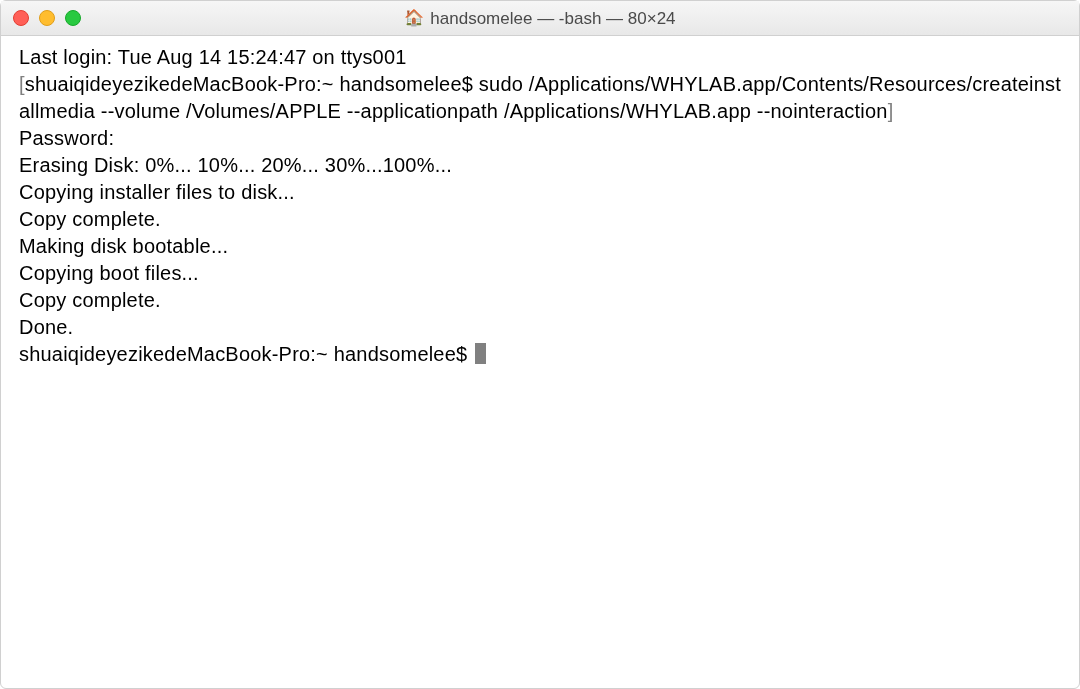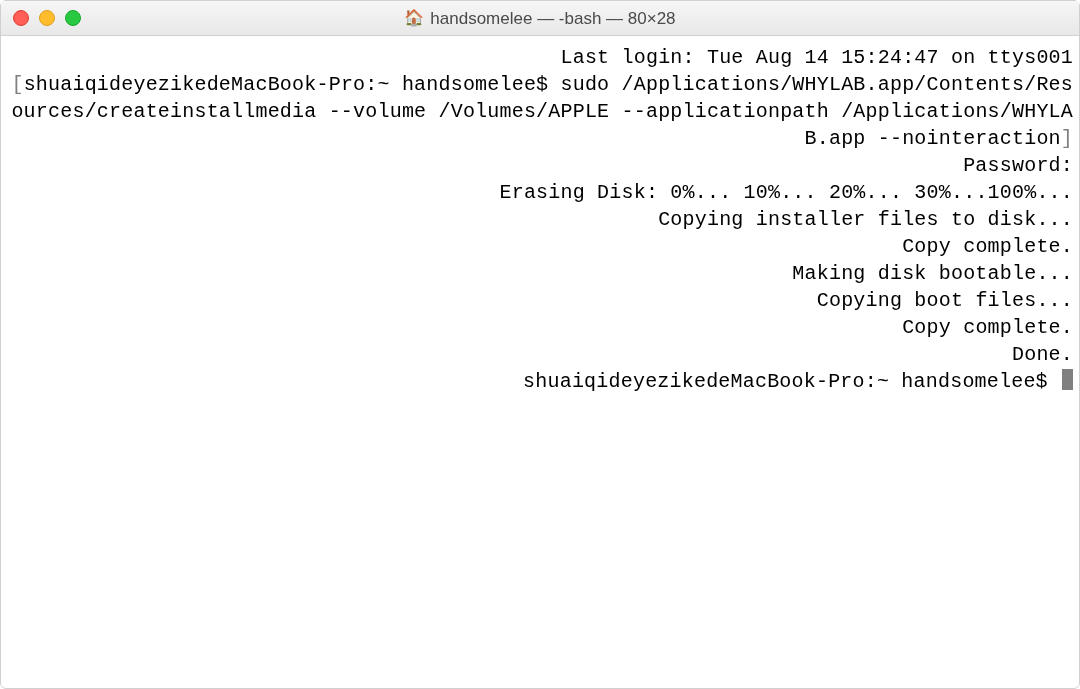--- a/index.html
+++ b/index.html
@@ -36,28 +36,27 @@
   .dot.green{background:#28c940;border:1px solid #17a92b;}
   .title-center{
     margin:0 auto;
     display:flex;align-items:center;gap:6px;
     font-family:-apple-system,"Helvetica Neue",Arial,sans-serif;
     font-size:17px;color:#4a4a4a;
   }
   .title-center .home-ico{font-size:16px;line-height:1;}
   .term{
     flex:1;
-    padding:8px 6px;
+    padding:8px 18px;
     white-space:pre-wrap;
     word-break:break-all;
-    font-family:Liberation Mono, monospace;
+    font-family:Liberation Sans, sans-serif;
     font-size:inherit;
     line-height:inherit;
     letter-spacing:0.2px;
-    text-align:right;
   }
   .cursor{
     display:inline-block;
     width:11px;height:21px;
     background:#808080;
     vertical-align:-3px;
     margin-left:2px;
   }
   .bracket{color:#808080;}
 </style>
@@ -67,21 +66,21 @@
 <div class="window">
 
   <div class="titlebar">
     <div class="traffic">
       <div class="dot red"></div>
       <div class="dot yellow"></div>
       <div class="dot green"></div>
     </div>
     <div class="title-center">
       <span class="home-ico">🏠</span>
-      <span>handsomelee — -bash — 80×28</span>
+      <span>handsomelee — -bash — 80×24</span>
     </div>
   </div>
 
   <div class="term"><span>Last login: Tue Aug 14 15:24:47 on ttys001</span>
 <span class="bracket">[</span><span>shuaiqideyezikedeMacBook-Pro:~ handsomelee$</span> <span>sudo /Applications/WHYLAB.app/Contents/Resources/createinstallmedia --volume /Volumes/APPLE --applicationpath /Applications/WHYLAB.app --nointeraction</span><span class="bracket">]</span>
 <span>Password:</span>
 <span>Erasing Disk: 0%... 10%... 20%... 30%...100%...</span>
 <span>Copying installer files to disk...</span>
 <span>Copy complete.</span>
 <span>Making disk bootable...</span>

